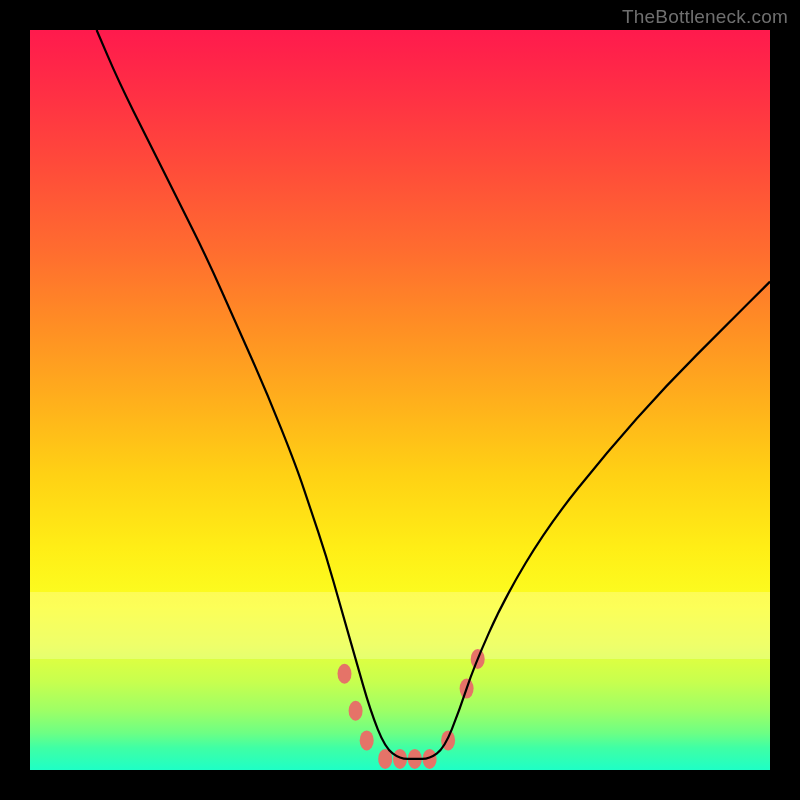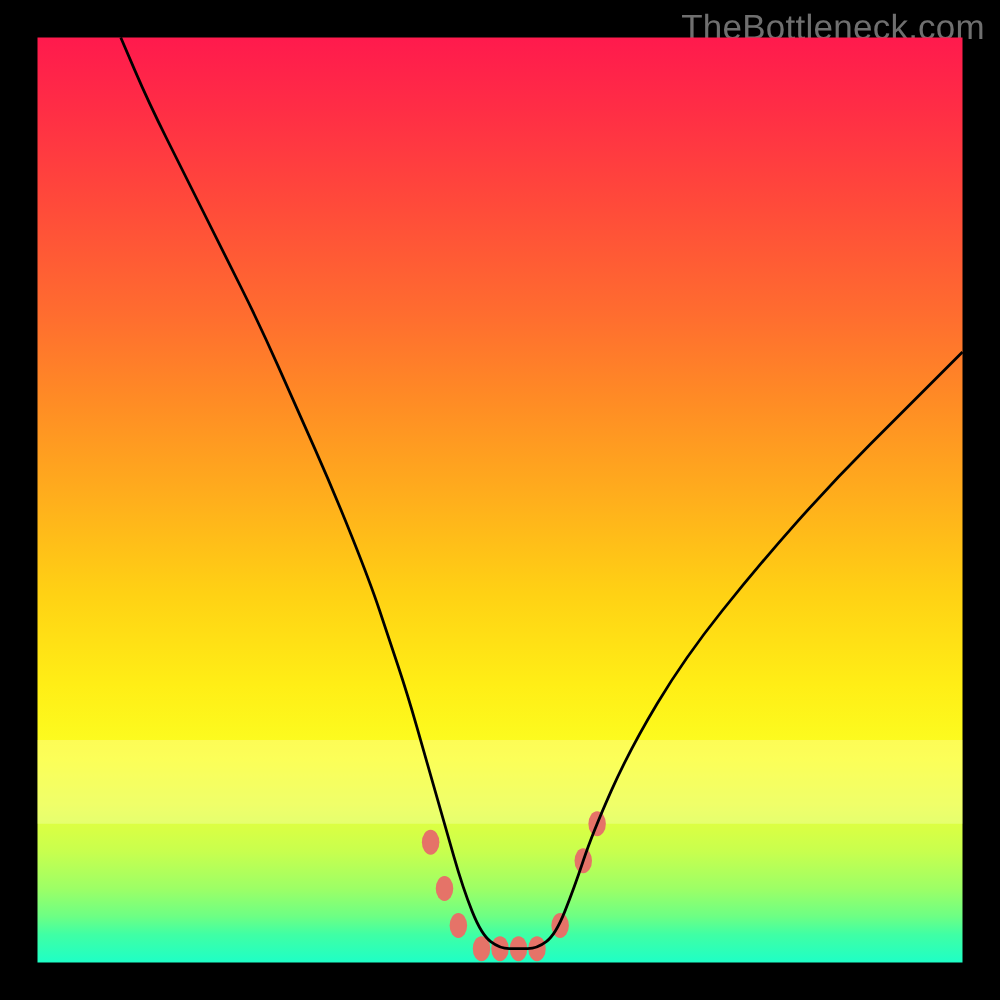--- a/index.html
+++ b/index.html
@@ -49,21 +49,21 @@
     left: 0;
     width: 100%;
     top: 76%;
     height: 9%;
     background: rgba(255, 255, 230, 0.28);
   }
   .watermark {
     position: absolute;
     right: 12px;
     top: 6px;
-    font-size: 28px;
+    font-size: 19px;
     font-weight: 500;
     color: #6f6f6f;
     font-family: Arial, Helvetica, sans-serif;
     letter-spacing: 0.2px;
   }
   svg.curve {
     position: absolute;
     left: 0;
     top: 0;
     width: 100%;

